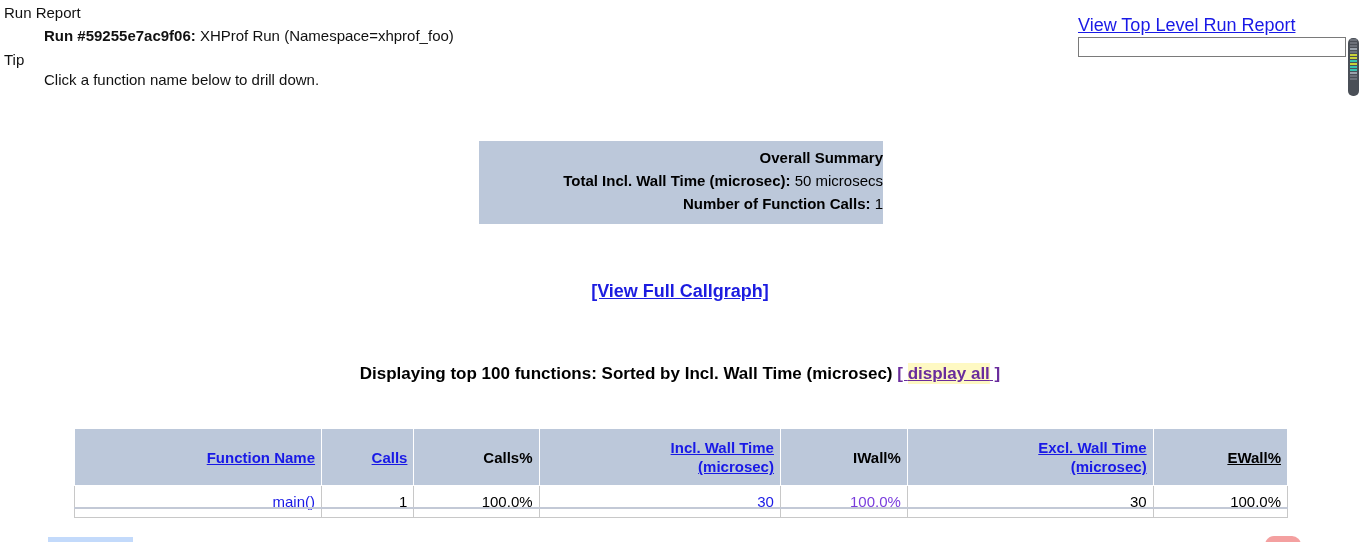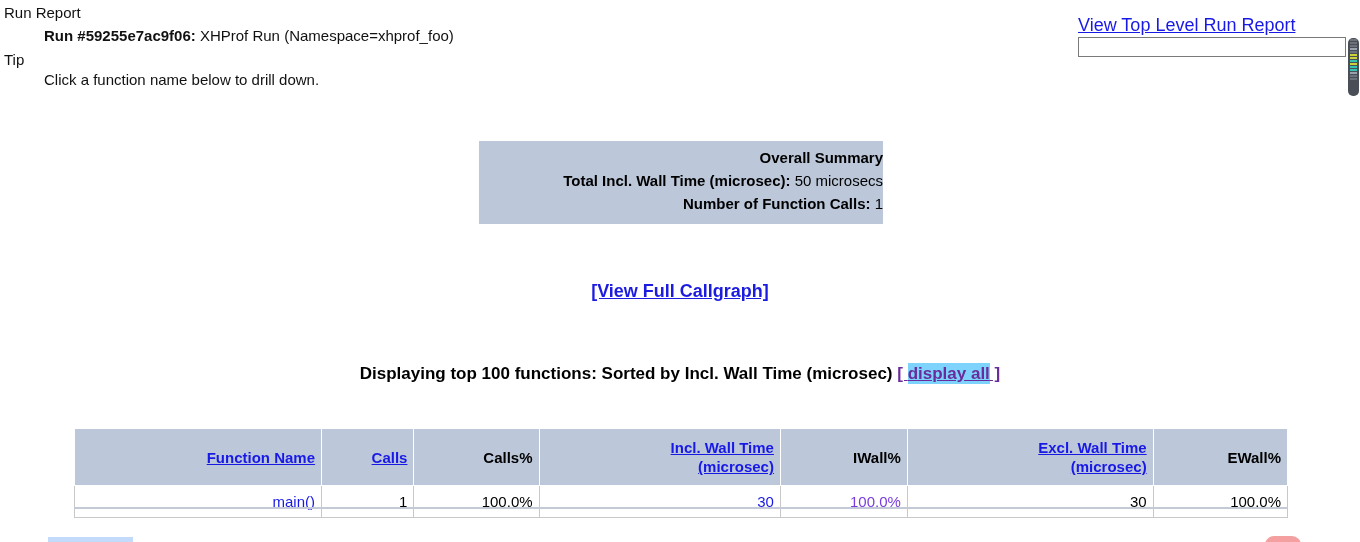--- a/index.html
+++ b/index.html
@@ -145,21 +145,21 @@
     font-size: 17px;
     font-weight: bold;
     white-space: nowrap;
   }
   .display-line .dall {
     color: #6a2c9c;
     text-decoration: underline;
     cursor: pointer;
   }
   .display-line .dall .hl {
-    background: #7dd3fc;
+    background: #fef9c3;
     padding: 1px 0;
   }
 
   
   table.fn-table {
     position: absolute;
     left: 74px;
     top: 428px;
     width: 1214px;
     border-collapse: collapse;
@@ -197,21 +197,21 @@
   }
   td.sorted-num { color: #1919e6; }
   td.sorted-pct { color: #7a3ddd; }
 
   .col-fn     { width: 256px; }
   .col-calls  { width: 85px; }
   .col-callsp { width: 120px; }
   .col-incl   { width: 248px; }
   .col-iwall  { width: 122px; }
   .col-excl   { width: 253px; }
-  .col-ewall  { width: 130px; }
+  .col-ewall  { width: 130px; text-decoration: underline; }
 
   
   .bottom-rule {
     position: absolute;
     left: 74px;
     top: 507px;
     width: 1214px;
     height: 2px;
     background: #c3c9d6;
   }

